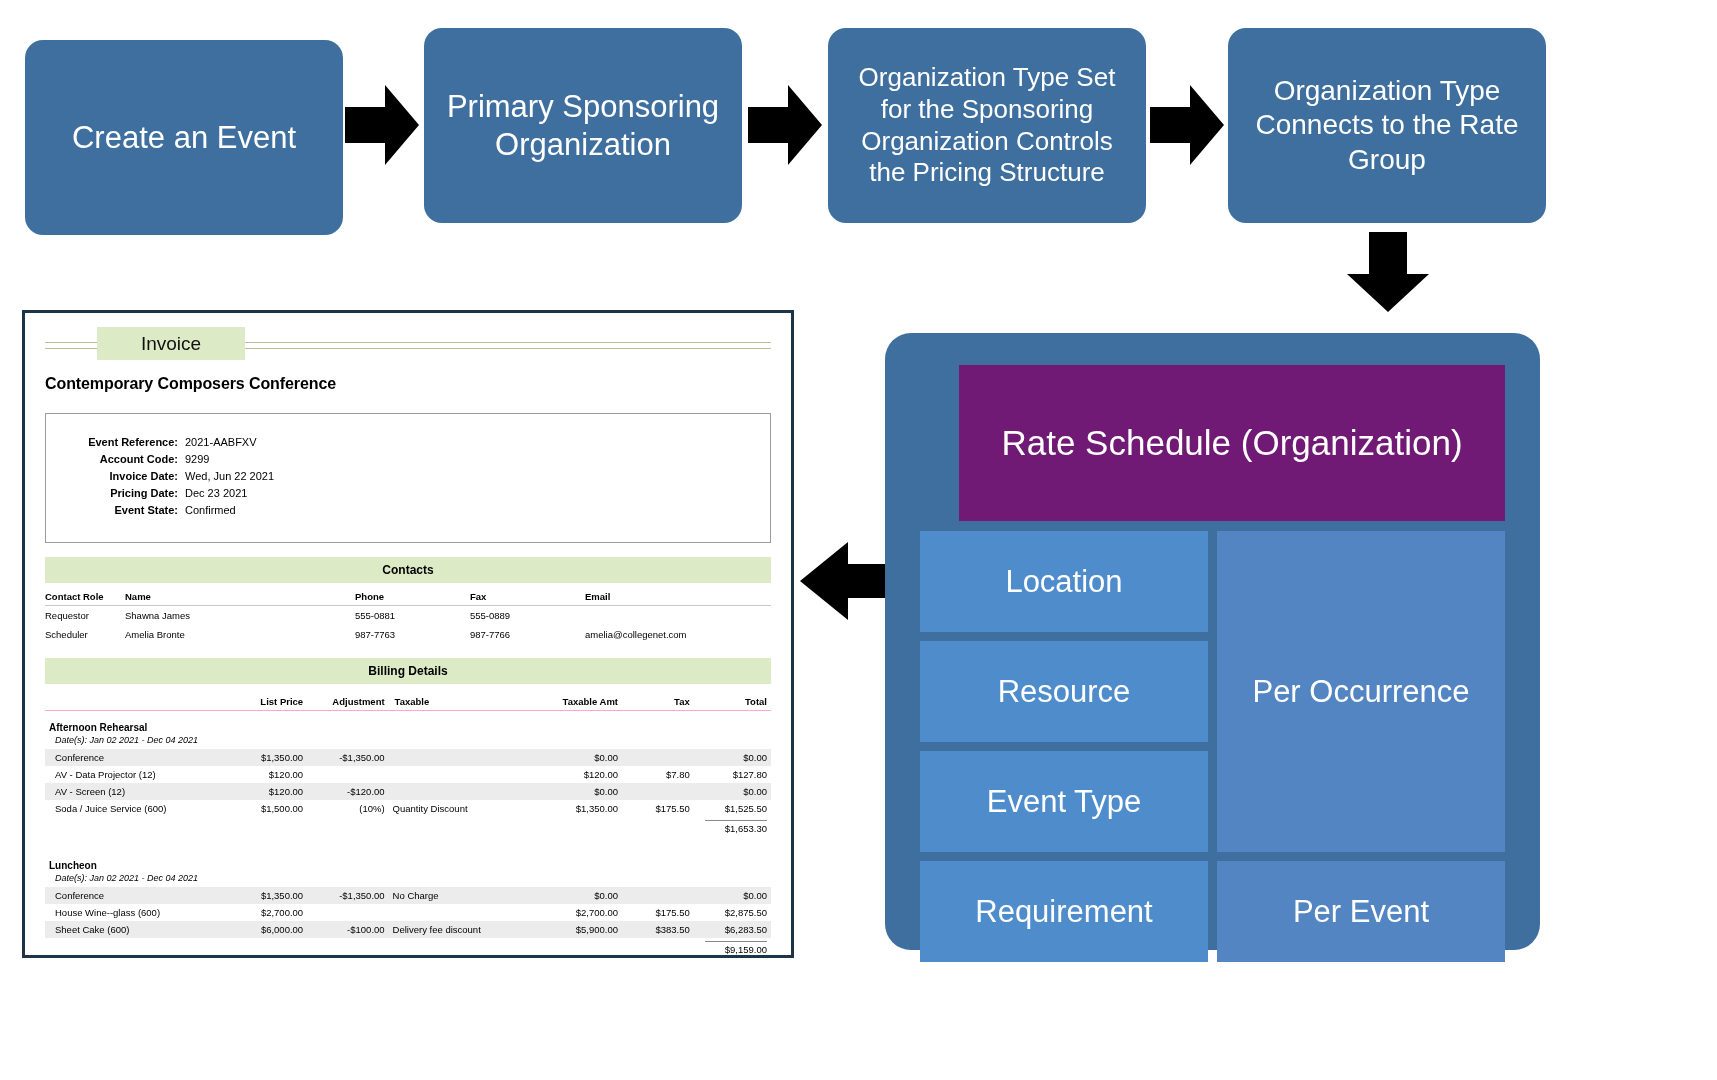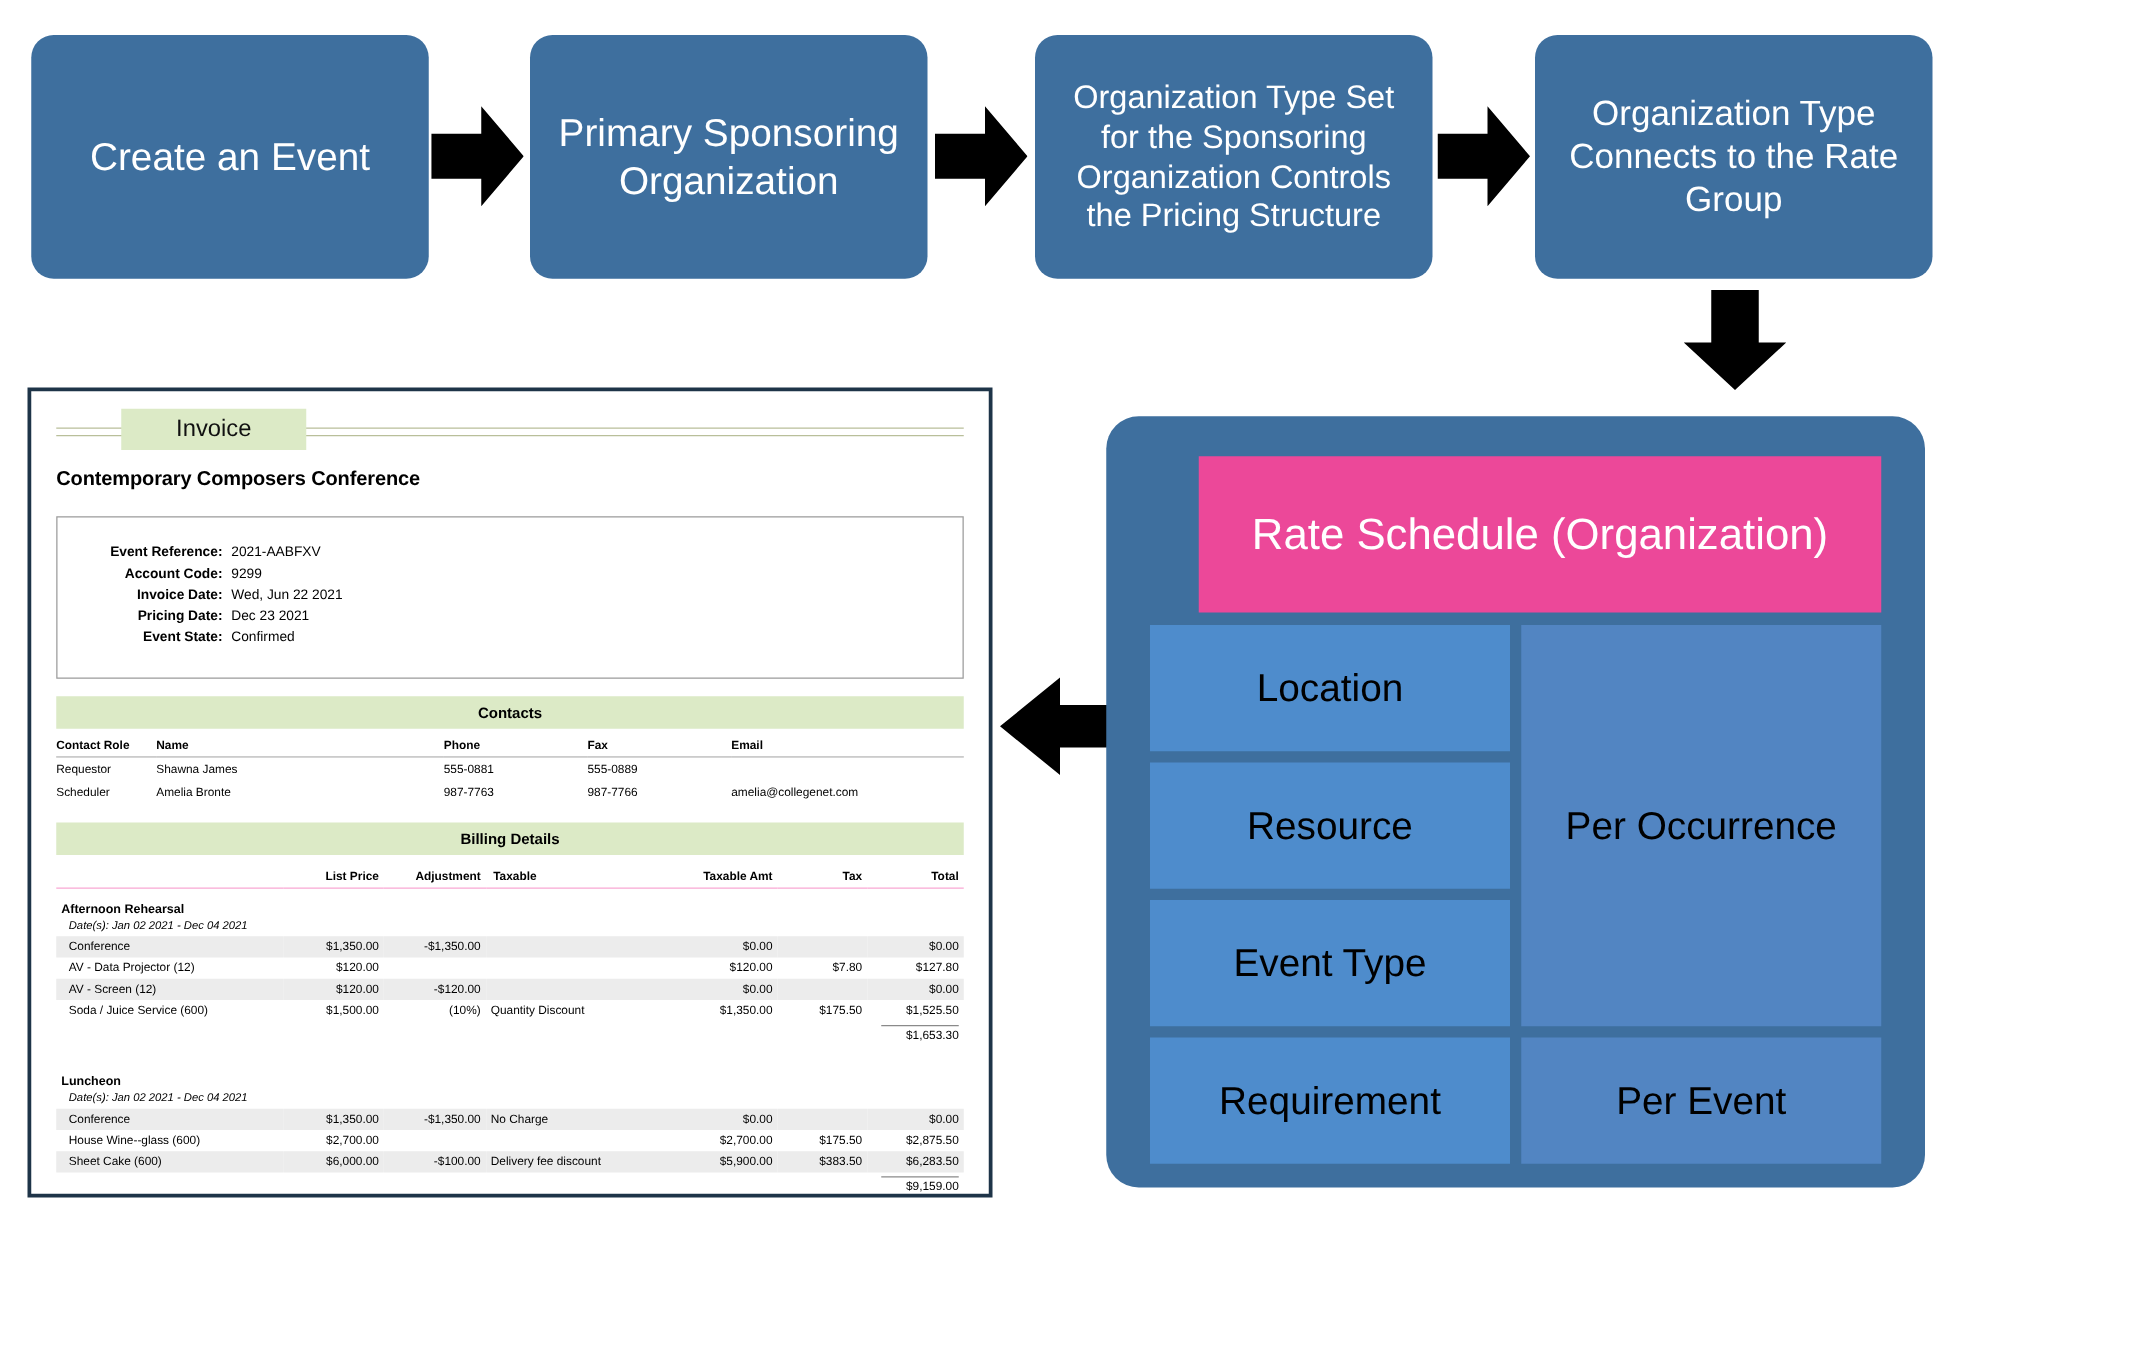--- a/index.html
+++ b/index.html
@@ -23,21 +23,21 @@
     color: #ffffff;
     display: flex;
     align-items: center;
     justify-content: center;
     text-align: center;
     line-height: 1.22;
     padding: 6px 14px;
     box-sizing: border-box;
     font-weight: 400;
   }
-  #box-create-event   { left: 25px;   top: 28px;  width: 318px; height: 195px; font-size: 31px; }
+  #box-create-event   { left: 25px;   top: 40px;  width: 318px; height: 195px; font-size: 31px; }
   #box-primary-org    { left: 424px;  top: 28px;  width: 318px; height: 195px; font-size: 31px; }
   #box-org-type-set   { left: 828px;  top: 28px;  width: 318px; height: 195px; font-size: 26px; }
   #box-org-connects   { left: 1228px; top: 28px;  width: 318px; height: 195px; font-size: 28px; }
 
   
   .arrow-right {
     position: absolute;
     width: 74px;
     height: 92px;
   }
@@ -66,40 +66,40 @@
     left: 885px;
     top: 333px;
     width: 655px;
     height: 617px;
     background: #3e6f9e;
     border-radius: 26px;
     box-sizing: border-box;
     padding: 32px 35px 32px 35px;
   }
   #rate-title {
-    background: #ec4899;
+    background: #701a75;
     color: #ffffff;
-    height: 125px;
+    height: 156px;
     display: flex;
     align-items: center;
     justify-content: center;
     font-size: 35px;
     text-align: center;
     margin-left: 39px;
   }
   #rate-grid {
     margin-top: 10px;
     display: grid;
     grid-template-columns: 1fr 1fr;
     grid-template-rows: 101px 101px 101px 101px;
     gap: 9px;
   }
   .rate-cell {
     background: #4e8ccc;
-    color: #000000;
+    color: #ffffff;
     display: flex;
     align-items: center;
     justify-content: center;
     font-size: 31px;
     text-align: center;
   }
   .rate-cell.wide {
     background: #5285c2;
   }
   #cell-per-occurrence { grid-column: 2; grid-row: 1 / span 3; }

